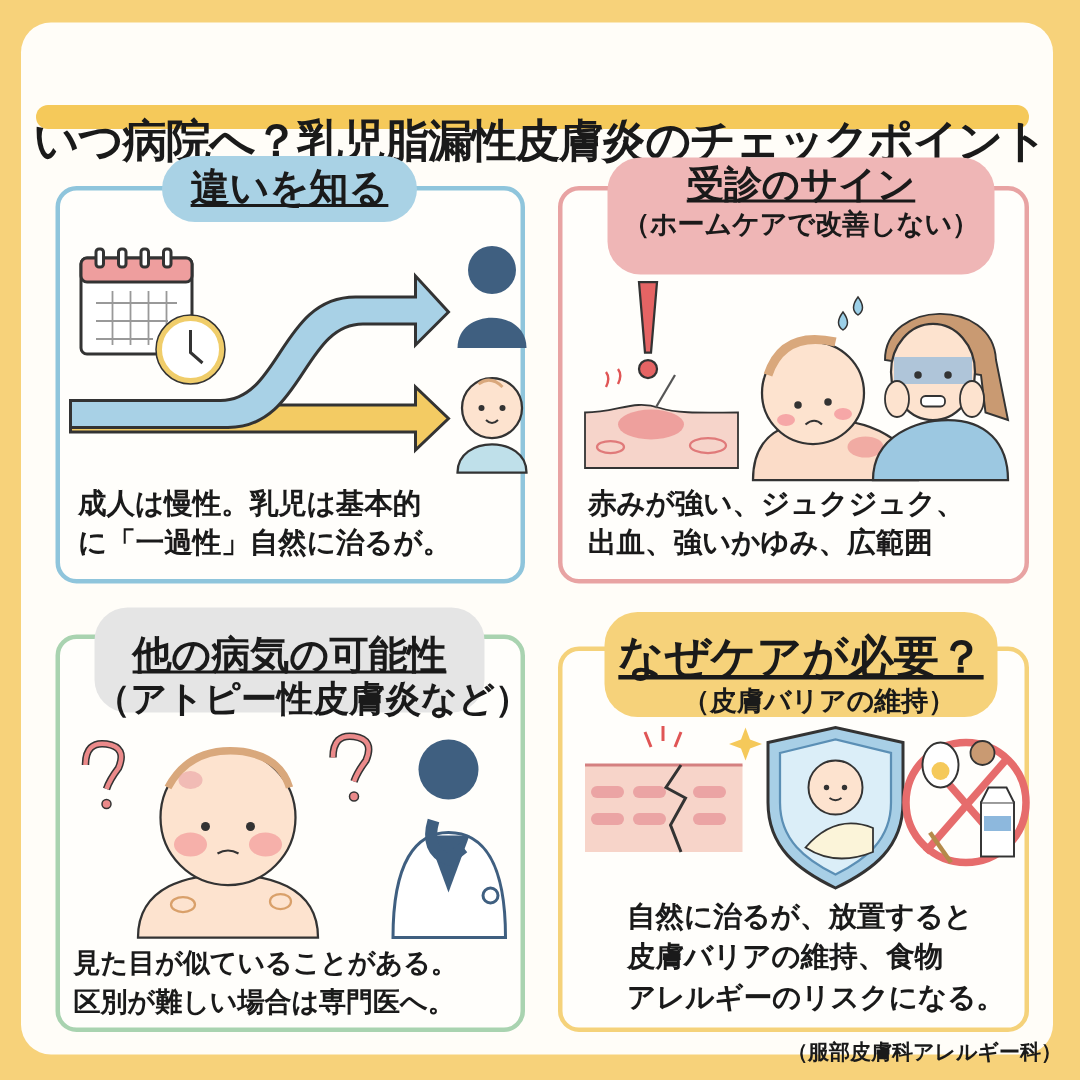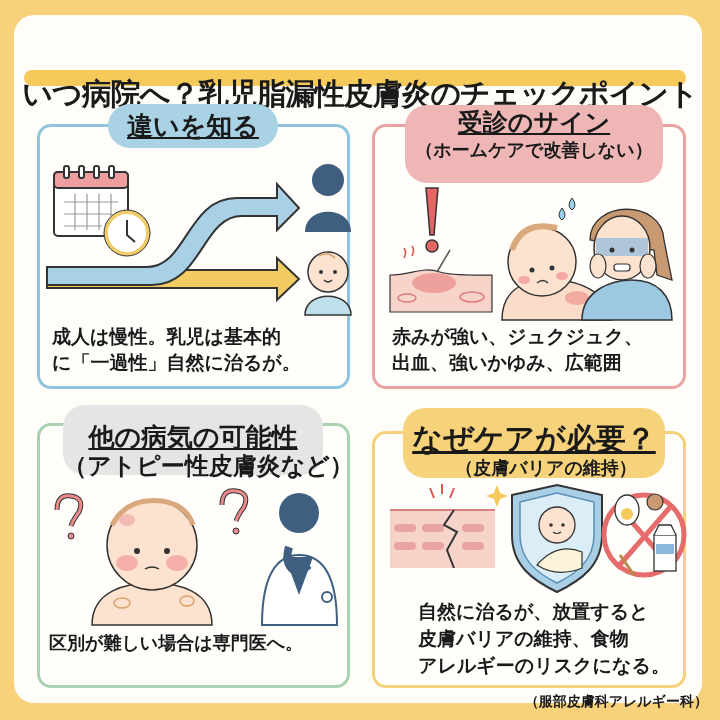--- a/index.html
+++ b/index.html
@@ -152,20 +152,21 @@
   </g>
   <g>
     <circle cx="262" cy="28" r="20" fill="#3f5f80"></circle>
     <path d="M225 140 C225 90 240 70 262 70 C285 70 300 90 300 140 Z" fill="#fff" stroke="#3f5f80" stroke-width="2"></path>
     <path d="M248 72 L262 110 L276 72 Z" fill="#3f5f80"></path>
     <path d="M252 62 q-6 20 10 26 l10 -8" stroke="#3f5f80" stroke-width="8" fill="none"></path>
     <circle cx="290" cy="112" r="5" fill="#fff" stroke="#3f5f80" stroke-width="2"></circle>
   </g>
 </svg>
 <div class="body-text" style="left:49px; top:630px; font-size:18px;">
+  <div>見た目が似ていることがある。</div>
   <div>区別が難しい場合は専門医へ。</div>
 </div>
 
 <div class="panel" style="left:372px; top:431px; width:314px; height:257px; border-color:#f5d27a;"></div>
 <div class="label" style="left:403px; top:408px; width:262px; height:70px; background:#f6d27a; line-height:32px; padding-top:3px;">
   <span class="l1" style="font-size:30px;margin-top:12px;">なぜケアが必要？</span>
   <span class="l2" style="font-size:18px; line-height:26px;margin-left:24px;">（皮膚バリアの維持）</span>
 </div>
 <svg style="left:372px; top:480px;" width="314" height="115" viewBox="0 0 314 115">
   <g>

